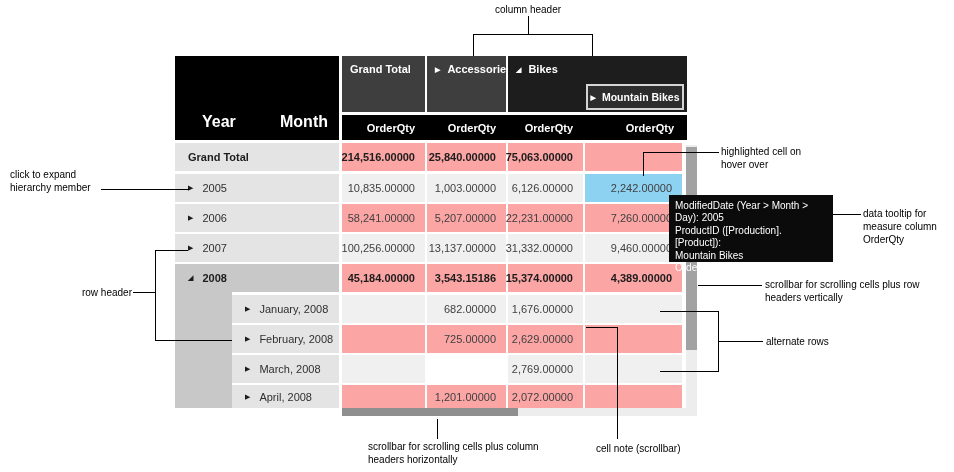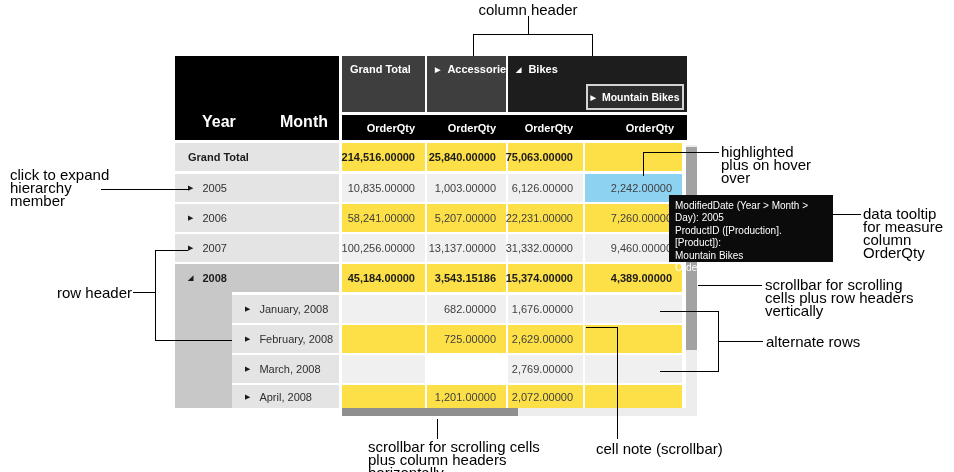--- a/index.html
+++ b/index.html
@@ -2,21 +2,21 @@
 <html><head>
 <meta charset="utf-8">
 <style>
   html,body{margin:0;padding:0}
   body{width:954px;height:472px;position:relative;overflow:hidden;background:#fff;
        font-family:"Liberation Sans",sans-serif;}
   .abs{position:absolute}
   
   .row{position:absolute;left:0;width:954px;height:28px}
   .cell{position:absolute;top:0;height:28px;display:flex;align-items:center;justify-content:flex-end;
-        padding:0 10px 0 0;box-sizing:border-box;font-size:11px;color:#404040;background:#fde047}
+        padding:0 10px 0 0;box-sizing:border-box;font-size:11px;color:#404040;background:#fca5a5}
   .c1{left:342px;width:83px}.c2{left:427px;width:79px}.c3{left:508px;width:75px}.c4{left:585px;width:97px}
   .cell.alt{background:#f0f0f0}
   .row-bold .cell{font-weight:bold;color:#1c1c1c}
   .rh{position:absolute;top:0;left:175px;width:164px;height:28px;background:#e4e4e4;display:flex;
       align-items:center;box-sizing:border-box;font-size:11px;color:#2f2f2f;padding-left:13px}
   .rh.bold{font-weight:bold;color:#1c1c1c}
   .rh.group{background:#c8c8c8}
   .rh-month{left:232px;width:107px;}
   .arr{font-size:7px;color:#1c1c1c;margin-right:9px;flex:none}
   .hl{background:#8ed2f2 !important}
@@ -37,21 +37,21 @@
   
   .vtrack{left:686px;top:145px;width:11px;height:271px;background:#ededed}
   .vthumb{left:686px;top:147px;width:11px;height:203px;background:#a2a2a2}
   .htrack{left:342px;top:408px;width:345px;height:8px;background:#ededed}
   .hthumb{left:342px;top:408px;width:176px;height:8px;background:#8f8f8f}
   
   .tooltip{left:669px;top:195px;width:164px;height:67px;background:#0b0b0b;color:#fff;font-size:10px;
            line-height:12.4px;padding:5px 6px;box-sizing:border-box;z-index:10}
   
   .line{position:absolute;background:#000;z-index:5}
-  .ann{position:absolute;font-size:15px;line-height:13px;color:#000;z-index:5}
+  .ann{position:absolute;font-size:10px;line-height:13px;color:#000;z-index:5}
 </style>
 </head>
 <body>
 
 <div class="abs corner">
   <span class="cornerlbl" style="left:27px">Year</span>
   <span class="cornerlbl" style="left:105px">Month</span>
 </div>
 
 <div class="chbox" style="left:342px;width:83px;background:#3e3e3e">
@@ -182,21 +182,21 @@
   <div>ModifiedDate (Year &gt; Month &gt;</div>
   <div>Day): 2005</div>
   <div>ProductID ([Production].[Product]):</div>
   <div>Mountain Bikes</div>
   <div>OrderQty: 2,242.00000</div>
 </div>
 
 <div class="ann" style="left:458px;top:3px;width:140px;text-align:center">column header</div>
 <div class="ann" style="left:10px;top:168px;width:104px">click to expand hierarchy member</div>
 <div class="ann" style="left:50px;top:286px;width:82px;text-align:right">row header</div>
-<div class="ann" style="left:721px;top:145px;width:100px">highlighted plus on hover over</div>
+<div class="ann" style="left:721px;top:145px;width:100px">highlighted cell on hover over</div>
 <div class="ann" style="left:863px;top:207px;width:91px">data tooltip for measure column OrderQty</div>
 <div class="ann" style="left:765px;top:278px;width:160px">scrollbar for scrolling cells plus row headers vertically</div>
 <div class="ann" style="left:766px;top:335px;width:110px">alternate rows</div>
 <div class="ann" style="left:368px;top:440px;width:185px">scrollbar for scrolling cells plus column headers horizontally</div>
 <div class="ann" style="left:596px;top:442px;width:140px">cell note (scrollbar)</div>
 
 <div class="line" style="left:528px;top:16px;width:1px;height:19px"></div>
 <div class="line" style="left:473px;top:34px;width:120px;height:1px"></div>
 <div class="line" style="left:473px;top:34px;width:1px;height:22px"></div>
 <div class="line" style="left:592px;top:34px;width:1px;height:22px"></div>

